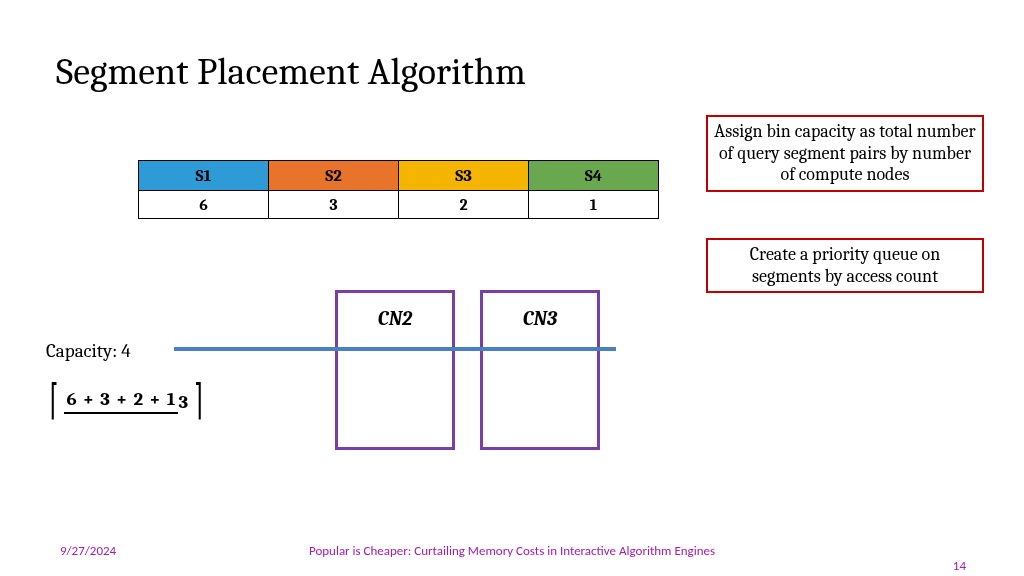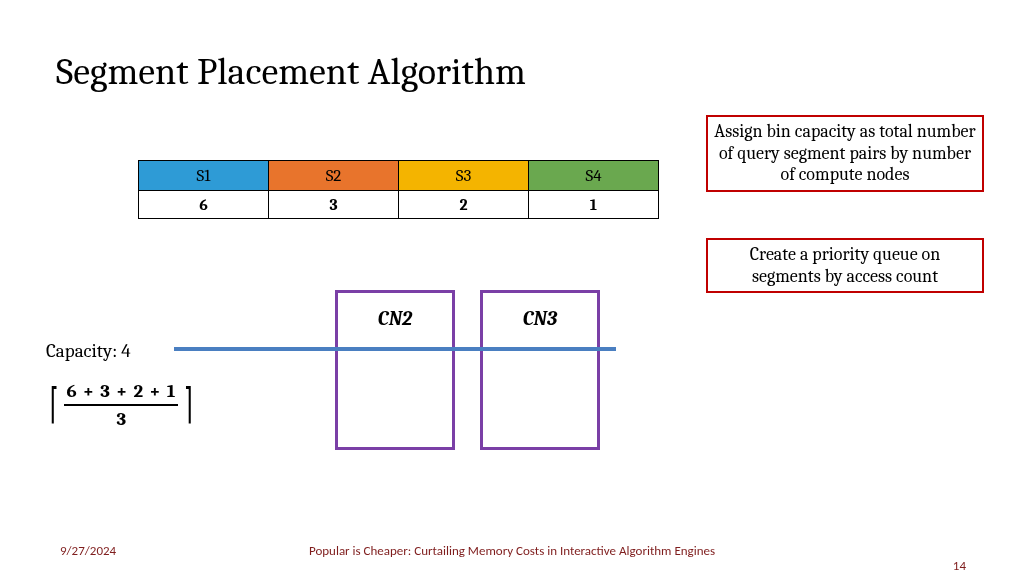--- a/index.html
+++ b/index.html
@@ -4,21 +4,21 @@
 <style>
   * { box-sizing: border-box; margin: 0; padding: 0; }
   html, body { width: 1024px; height: 576px; font-family: Cambria, Georgia, "Times New Roman", serif; background: #fff; color: #000; }
   .slide { position: relative; width: 1024px; height: 576px; }
 
   .title { position: absolute; left: 56px; top: 50px; font-size: 38px; font-weight: 400; }
 
   
   .seg-table { position: absolute; left: 138px; top: 160px; border: 1px solid #000; border-collapse: collapse; }
   .seg-table th, .seg-table td { border: 1px solid #000; width: 130px; text-align: center; font-family: Cambria, Georgia, serif; }
-  .seg-table th { height: 30px; font-weight: 400; font-size: 17px; }
+  .seg-table th { height: 30px; font-weight: 700; font-size: 17px; }
   .seg-table td { height: 28px; font-weight: 700; font-size: 16px; background: #fff; }
   .s1 { background: #2E9BD6; }
   .s2 { background: #E8742C; }
   .s3 { background: #F4B400; }
   .s4 { background: #6AA84F; }
 
   
   .callout { position: absolute; right: 40px; width: 278px; border: 2px solid #c00000; padding: 4px 6px; text-align: center; font-size: 18px; line-height: 1.2; }
   .callout.c1 { top: 115px; }
   .callout.c2 { top: 238px; }
@@ -30,26 +30,26 @@
   .bin.b2 { left: 145px; }
   .bin.b3 { left: 290px; }
   .bin .label { position: absolute; top: 14px; left: 0; width: 100%; text-align: center; font-style: italic; font-weight: 700; font-size: 20px; }
   .cap-line { position: absolute; left: 174px; top: 347px; width: 442px; height: 0; border-top: 4px solid #4A7FC1; }
 
   .capacity-label { position: absolute; left: 46px; top: 340px; font-weight: 400; font-size: 19px; }
 
   
   .math { position: absolute; left: 46px; top: 380px; font-weight: 700; font-size: 19px; display: flex; align-items: center; }
   .ceil-l, .ceil-r { font-size: 42px; line-height: 42px; font-weight: 400; transform: scaleX(0.55); }
-  .frac { display: inline-flex; flex-direction: column; align-items: center; margin: 0 2px; }
+  .frac { display: inline-flex; flex-direction: row; align-items: center; margin: 0 2px; }
   .frac .num { padding: 0 2px 2px; border-bottom: 2px solid #000; letter-spacing: 1px; }
   .frac .den { padding-top: 2px; }
 
   
-  .footer { position: absolute; left: 0; bottom: 18px; width: 100%; font-size: 13px; color: #7f1d1d; font-family: Calibri, Arial, sans-serif; }
+  .footer { position: absolute; left: 0; bottom: 18px; width: 100%; font-size: 13px; color: #a21caf; font-family: Calibri, Arial, sans-serif; }
   .footer .date { position: absolute; left: 60px; }
   .footer .ftitle { width: 100%; text-align: center; }
   .footer .pagenum { position: absolute; right: 58px; }
 </style>
 </head>
 <body>
 <div class="slide">
 
   <h1 class="title">Segment Placement Algorithm</h1>
 

